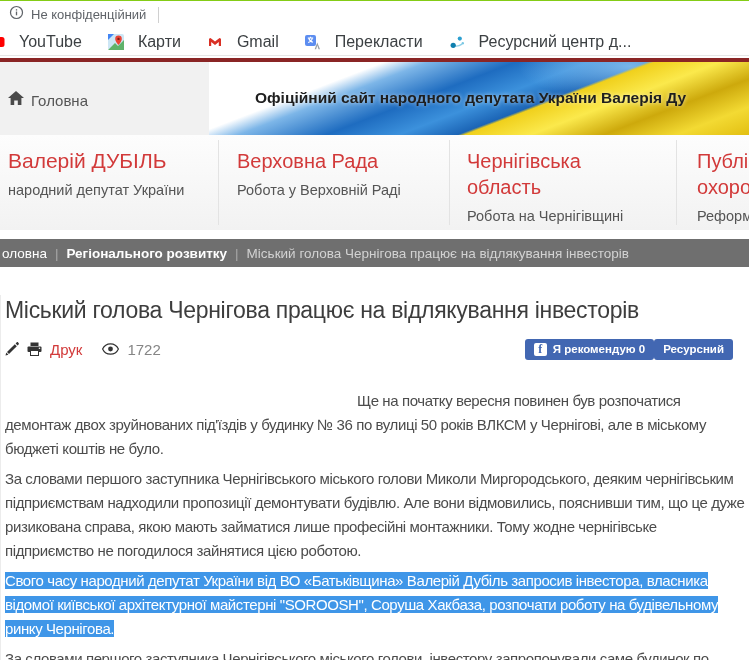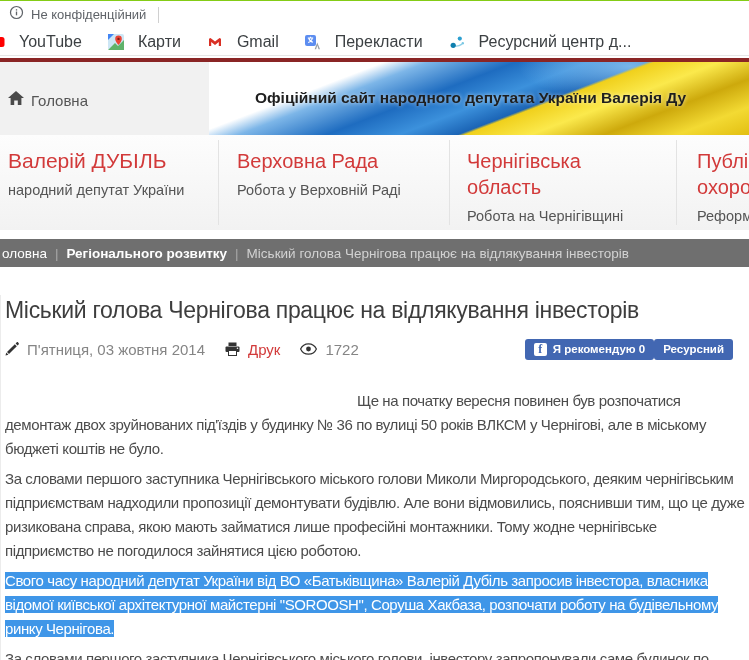--- a/index.html
+++ b/index.html
@@ -199,21 +199,20 @@
   <h1 class="article-title">Міський голова Чернігова працює на відлякування інвесторів</h1>
 
   <div class="meta">
     <span class="mi">
         <svg width="14" height="14" viewBox="0 0 14 14">
           <path d="M0.5 13.5 L1.3 10.6 L3.4 12.7 Z" fill="#333"></path>
           <path d="M2 10 L9.8 2.2 L11.8 4.2 L4 12 Z" fill="#333"></path>
           <path d="M10.6 1.4 L11.6 0.4 C12 0 12.7 0 13.1 0.4 L13.6 0.9 C14 1.3 14 2 13.6 2.4 L12.6 3.4 Z" fill="#333"></path>
         </svg>
       </span>
-    <span class="date">П'ятниця, 03 жовтня 2014</span>
     <span class="mi">
         <svg width="15" height="14" viewBox="0 0 15 14">
           <rect x="3.5" y="0.5" width="8" height="3.5" fill="#333"></rect>
           <rect x="0.5" y="4.5" width="14" height="5.5" rx="1" fill="#333"></rect>
           <rect x="3.5" y="8.5" width="8" height="5" fill="#fff" stroke="#333"></rect>
           <circle cx="12.5" cy="6.2" r="0.8" fill="#fff"></circle>
         </svg>
       </span>
     <span class="print-label">Друк</span>
     <span class="mi">

